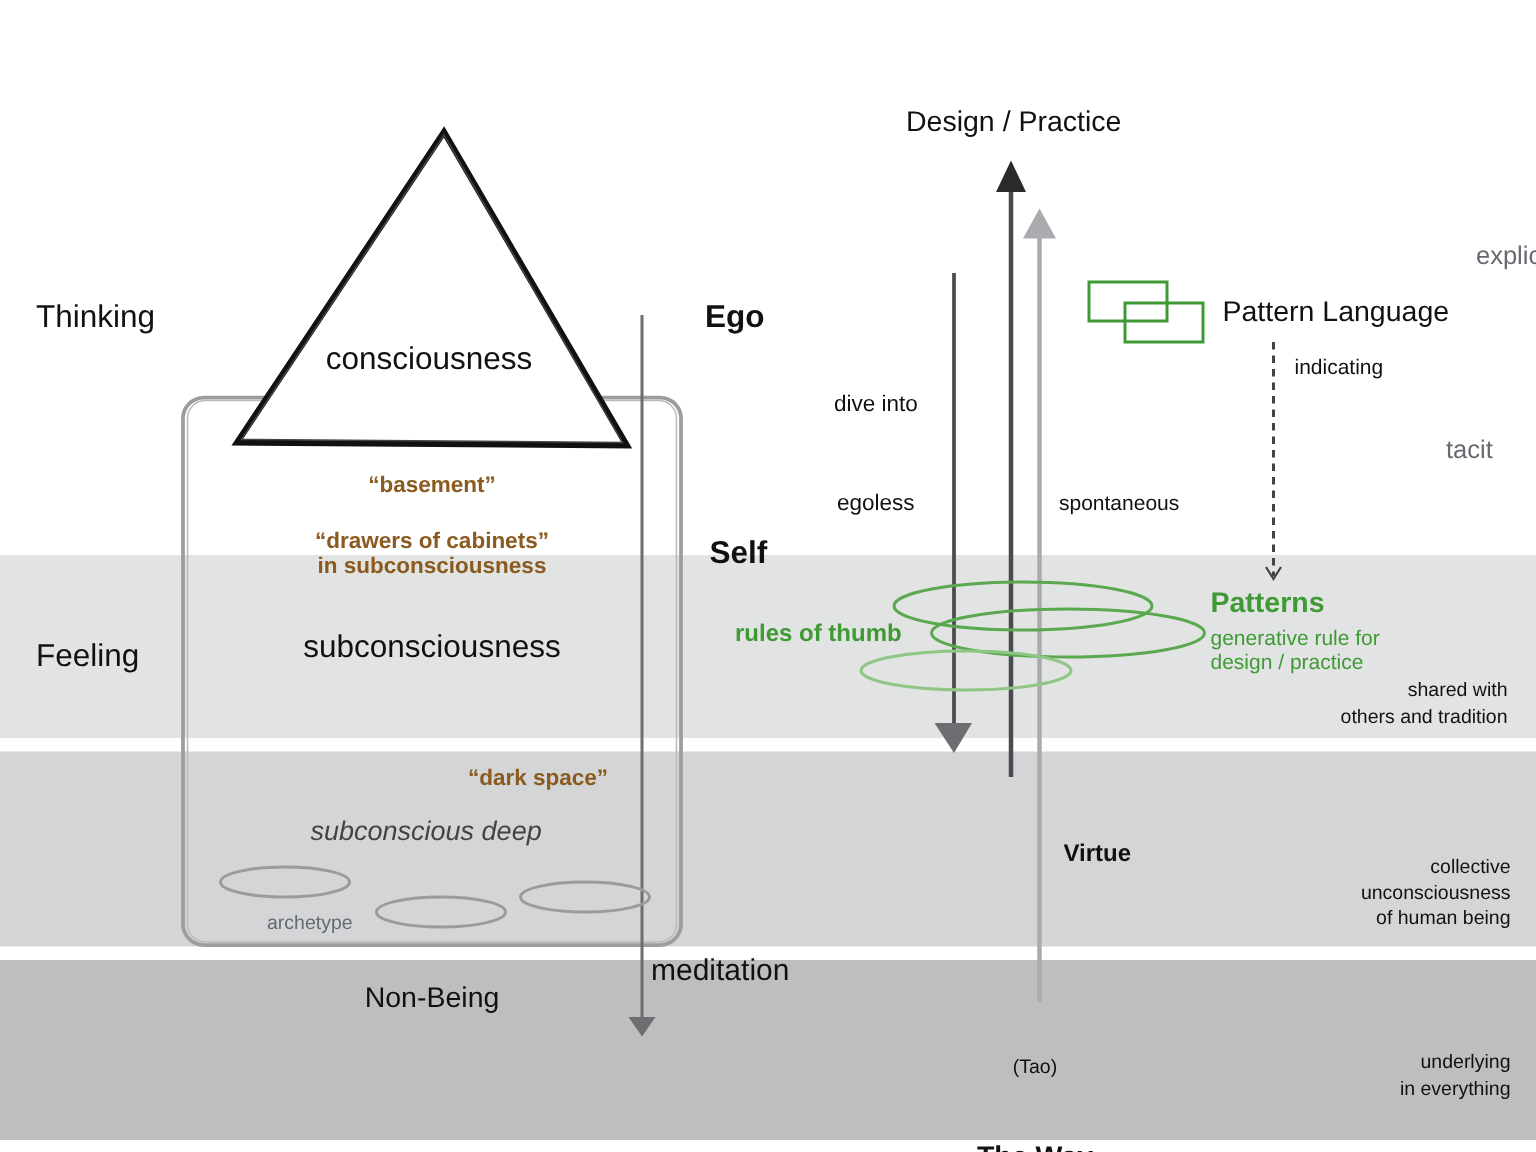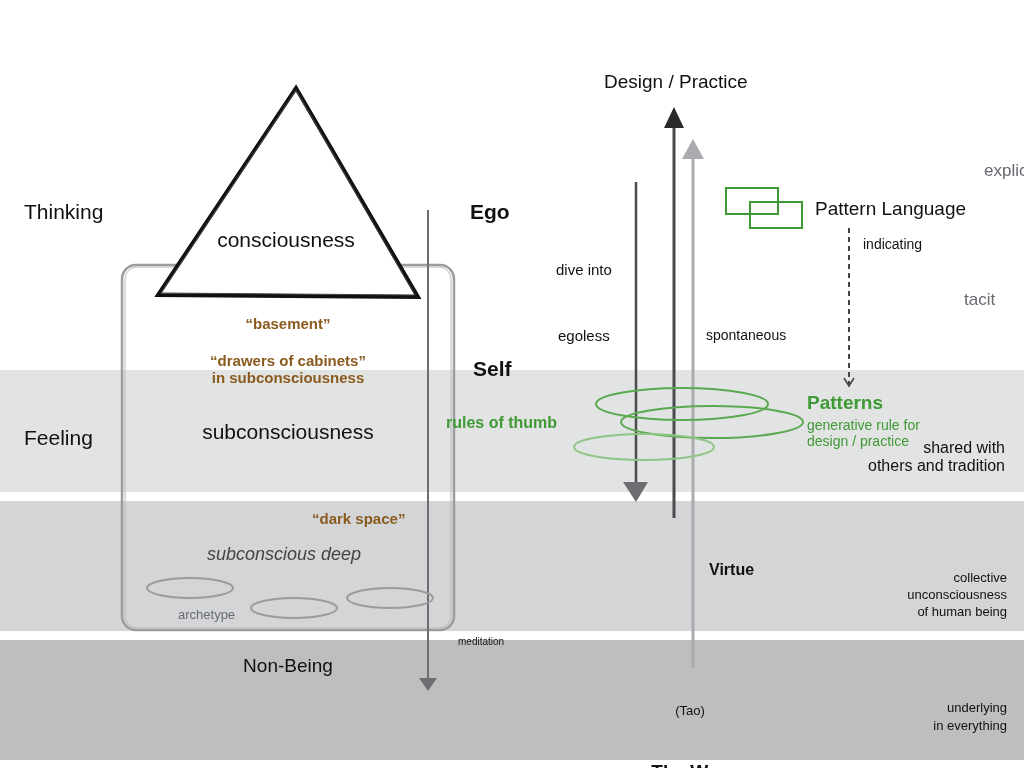--- a/index.html
+++ b/index.html
@@ -65,48 +65,48 @@
 <div class="t center" style="left:196px; top:228px; width:180px; font-size:21px;">consciousness</div>
 <div class="t center brown" style="left:198px; top:315px; width:180px; font-size:15px;">“basement”</div>
 <div class="t center brown" style="left:178px; top:352px; width:220px; font-size:15px; line-height:17px;">
   <div>“drawers of cabinets”</div>
   <div>in subconsciousness</div>
 </div>
 <div class="t center" style="left:168px; top:420px; width:240px; font-size:21px;">subconsciousness</div>
 <div class="t brown" style="left:312px; top:510px; font-size:15px;">“dark space”</div>
 <div class="t" style="left:207px; top:544px; font-size:18px; font-style:italic; color:#444;">subconscious deep</div>
 <div class="t grey" style="left:178px; top:607px; font-size:13px;">archetype</div>
-<div class="t" style="left:458px; top:636px; font-size:10px;">meditation</div>
+<div class="t" style="left:434px; top:636px; font-size:20px;">meditation</div>
 <div class="t center" style="left:218px; top:653px; width:140px; font-size:19px; line-height:25px;">
   <div>Non-Being</div>
 </div>
 
 <div class="t" style="left:470px; top:200px; font-size:21px; font-weight:bold;">Ego</div>
 <div class="t" style="left:473px; top:357px; font-size:21px; font-weight:bold;">Self</div>
 
 <div class="t" style="left:604px; top:71px; font-size:19px;">Design / Practice</div>
 <div class="t" style="left:556px; top:261px; font-size:15px;">dive into</div>
 <div class="t" style="left:558px; top:327px; font-size:15px;">egoless</div>
 <div class="t" style="left:706px; top:327px; font-size:14px;">spontaneous</div>
-<div class="t green" style="left:446px; top:414px; font-size:16px; font-weight:bold;">rules of thumb</div>
+<div class="t green" style="left:490px; top:414px; font-size:16px; font-weight:bold;">rules of thumb</div>
 <div class="t" style="left:709px; top:561px; font-size:16px; font-weight:bold;">Virtue</div>
 <div class="t center" style="left:630px; top:713px; width:120px; font-size:19px; font-weight:bold;margin-top:48px;">The Way</div>
 <div class="t center" style="left:630px; top:703px; width:120px; font-size:13px;">(Tao)</div>
 
 <div class="t grey" style="left:984px; top:161px; font-size:17px;">explicit</div>
 <div class="t" style="left:815px; top:198px; font-size:19px;">Pattern Language</div>
 <div class="t" style="left:863px; top:236px; font-size:14px;">indicating</div>
 <div class="t grey" style="left:964px; top:290px; font-size:17px;text-align:right;">tacit</div>
 <div class="t green" style="left:807px; top:392px; font-size:19px; font-weight:bold;">Patterns</div>
 <div class="t green" style="left:807px; top:417px; font-size:14px; line-height:16px;">
   <div>generative rule for</div>
   <div>design / practice</div>
 </div>
 
-<div class="t right" style="right:19px; top:439px; font-size:16px; line-height:18px;">
+<div class="t right" style="right:19px; top:451px; font-size:13px; line-height:18px;">
   <div>shared with</div>
   <div>others and tradition</div>
 </div>
 <div class="t right" style="right:17px; top:569px; font-size:13px; line-height:17px;">
   <div>collective</div>
   <div>unconsciousness</div>
   <div>of human being</div>
 </div>
 <div class="t right" style="right:17px; top:699px; font-size:13px; line-height:18px;">
   <div>underlying</div>

